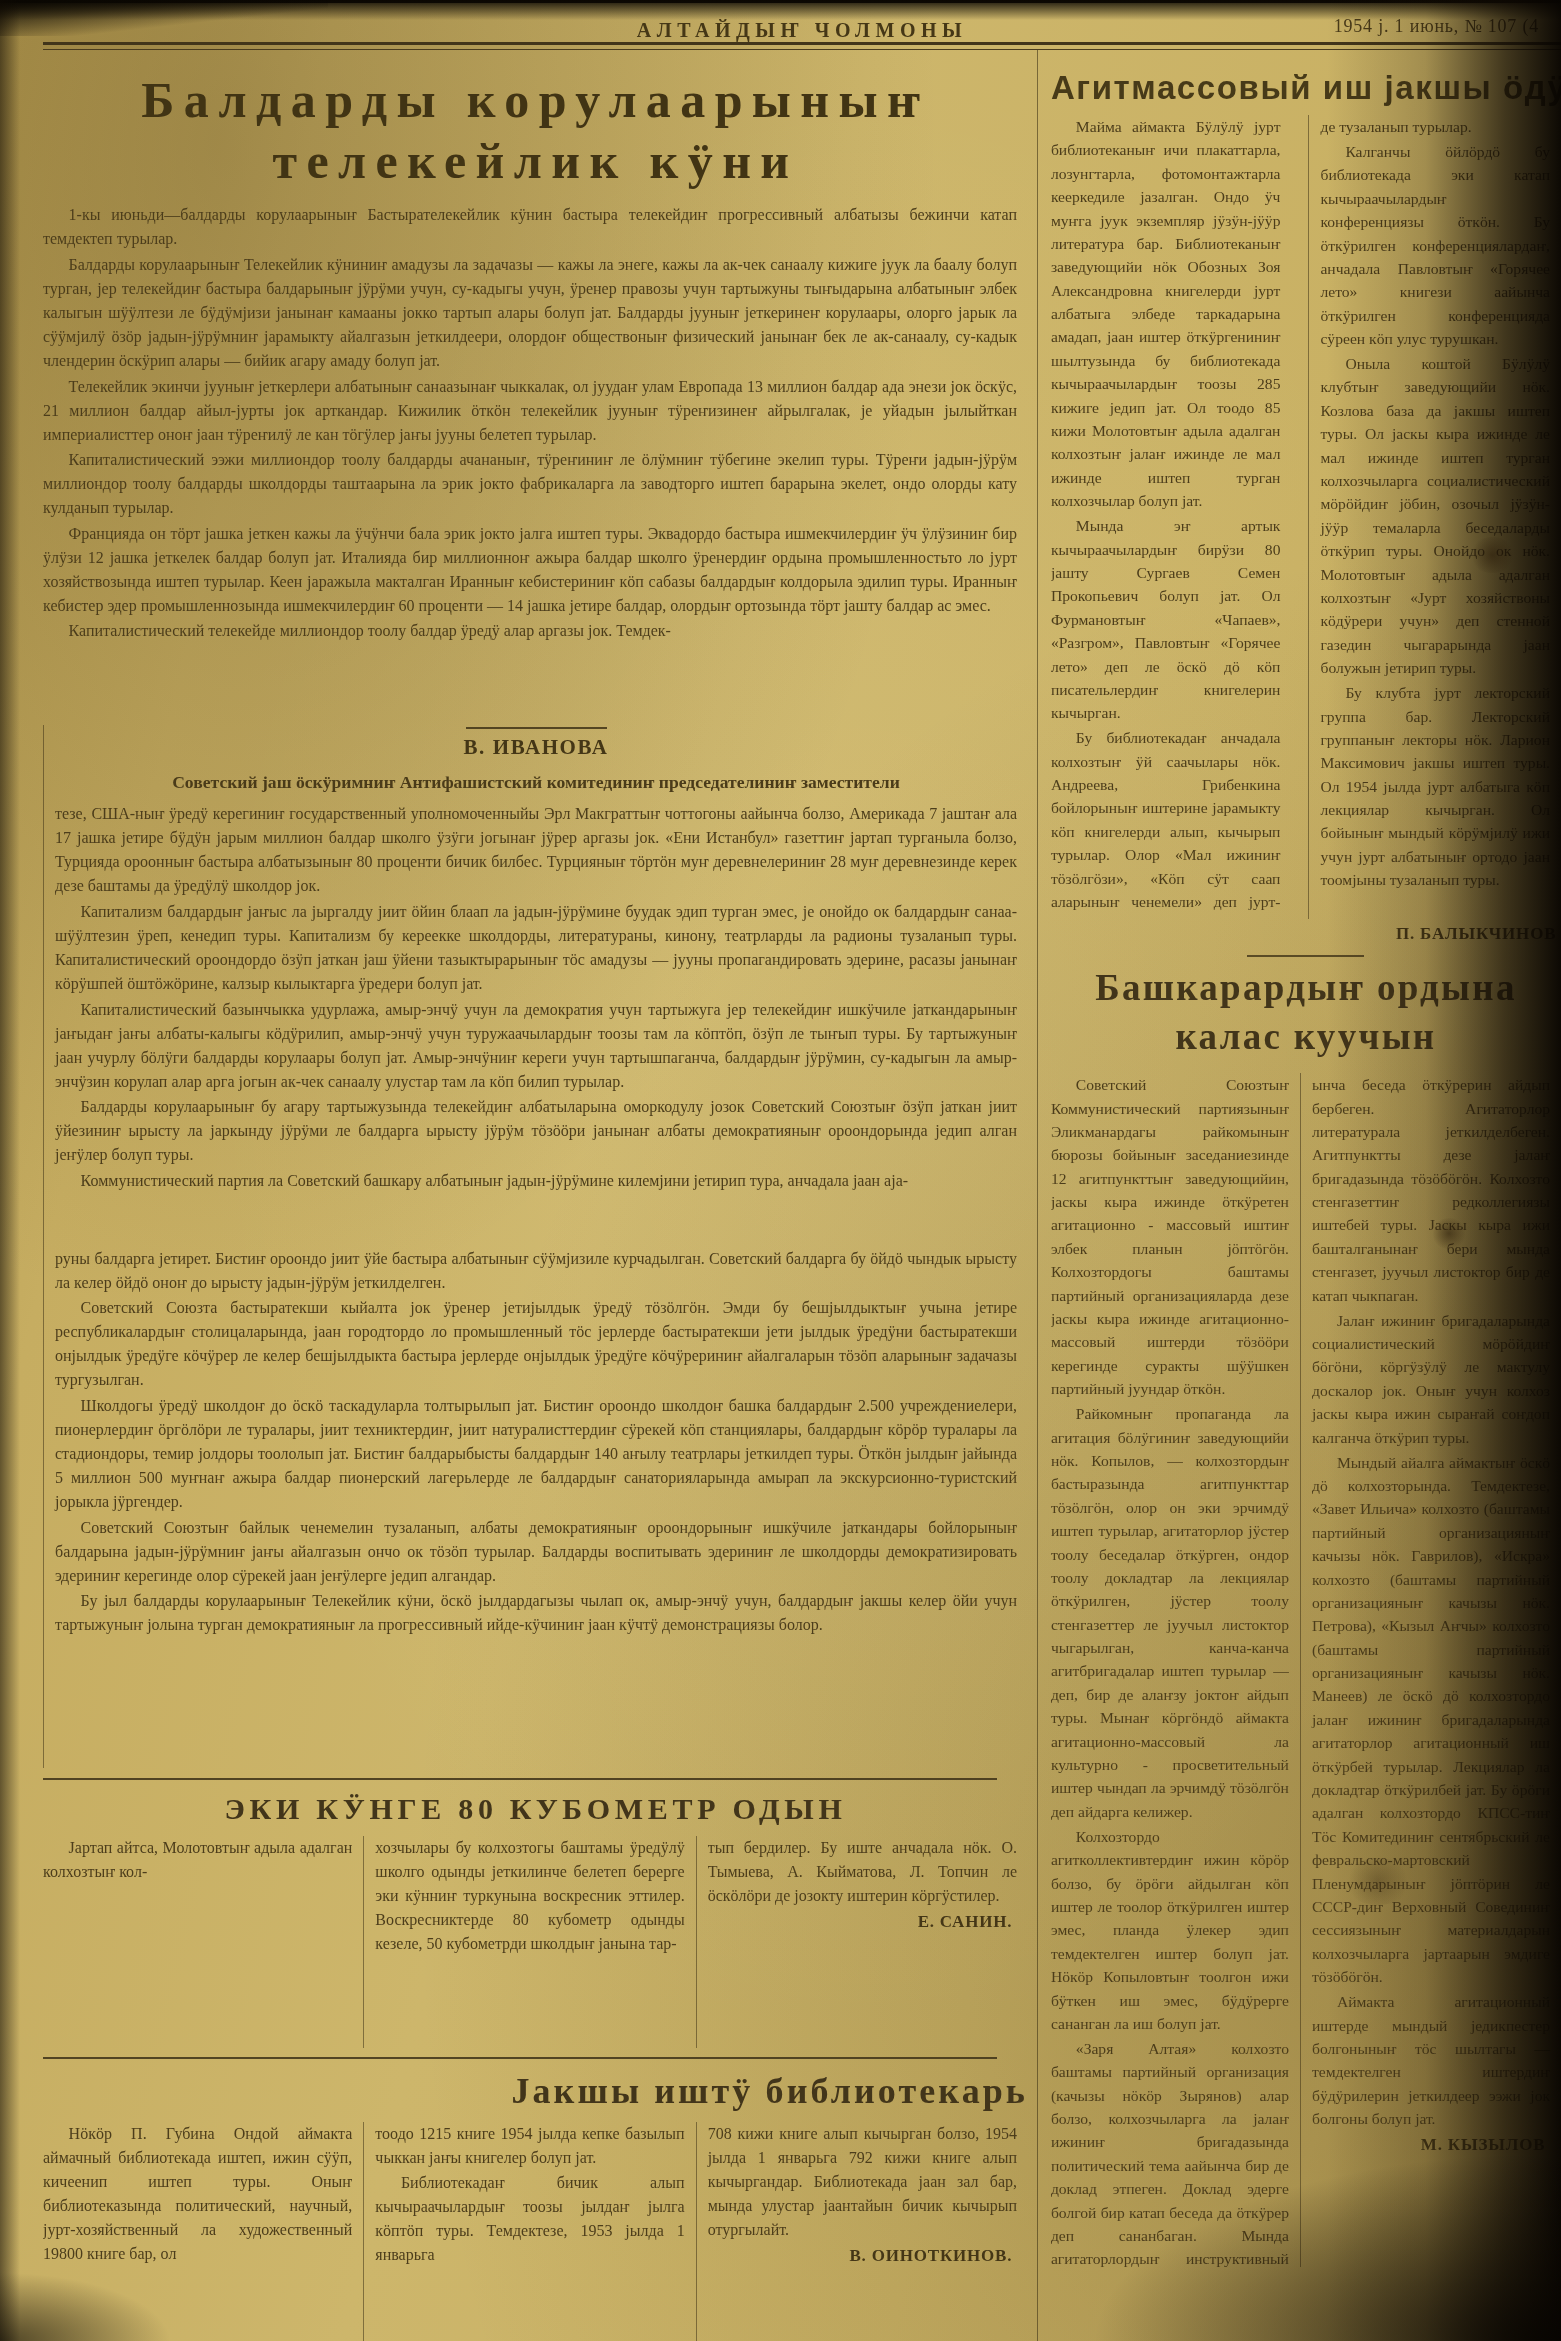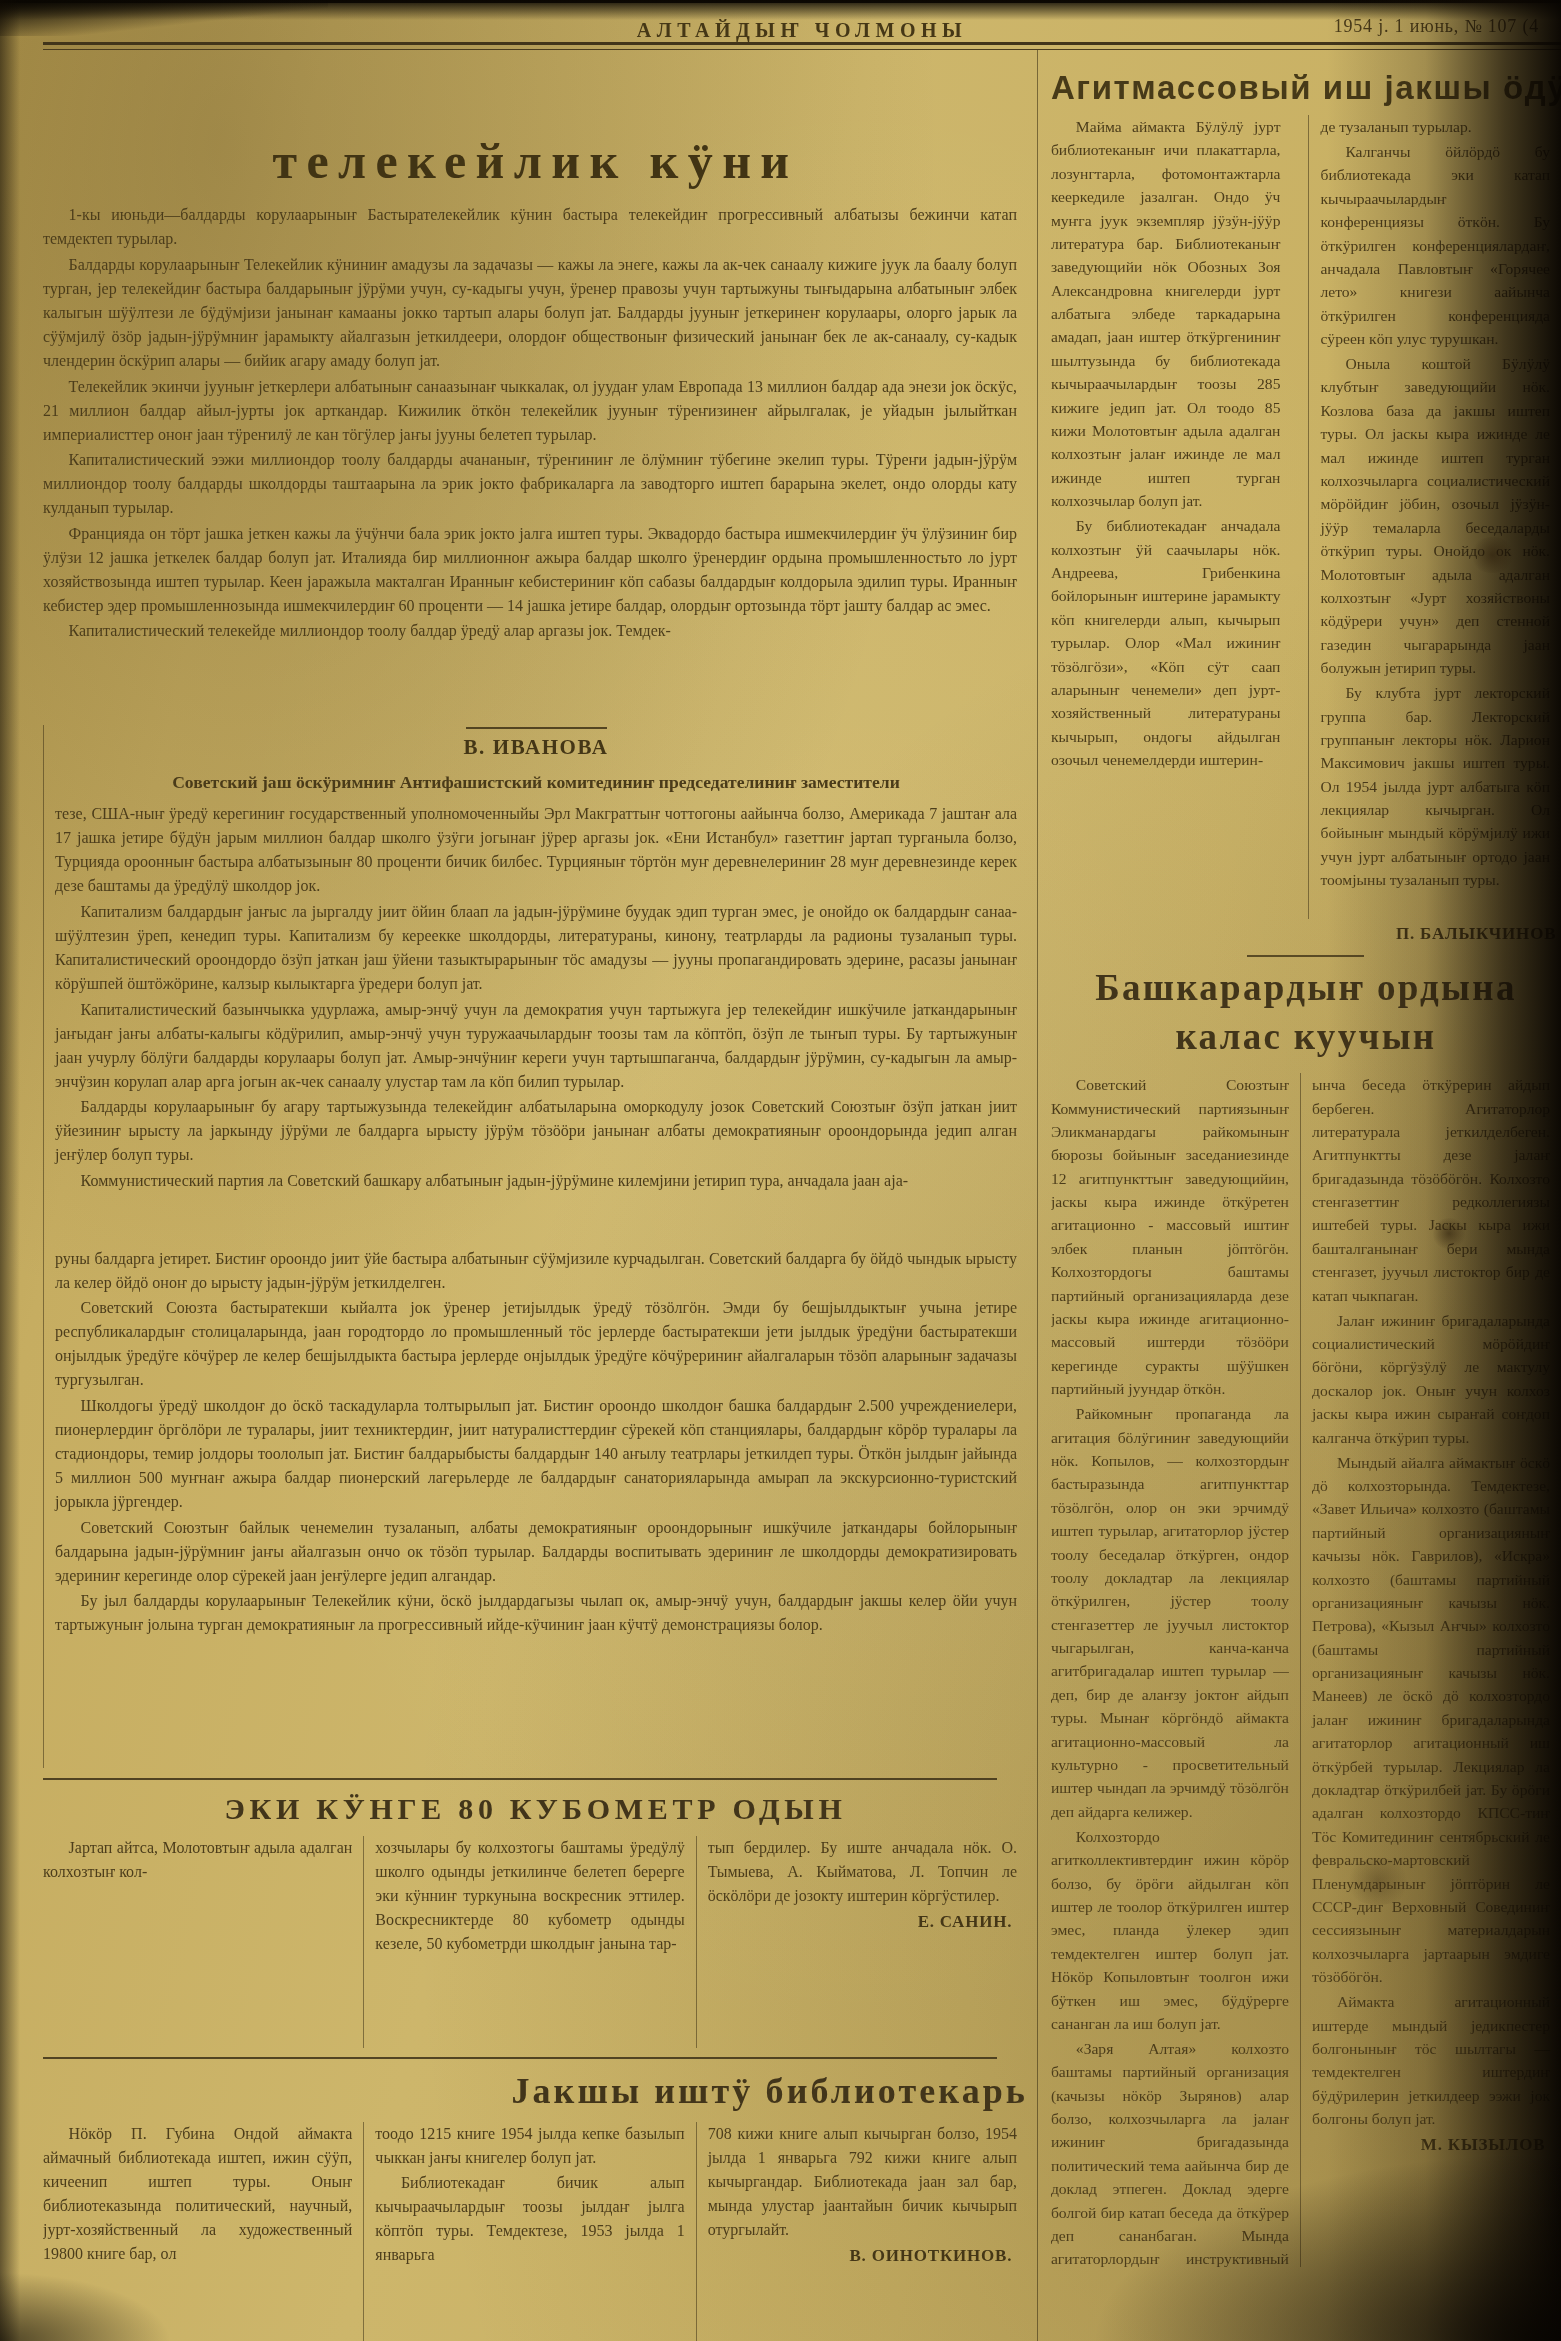--- a/index.html
+++ b/index.html
@@ -104,21 +104,21 @@
       <div class="mast-date">1954 ј. 1 июнь, № 107 (4</div>
     </header>
     <div class="rule-double"></div>
 
     <div class="content">
 
       <section class="left-region">
 
         <article>
           <h1 class="main-head">
-            <br>
+            <span>Балдарды корулаарыныҥ</span><br>
             <span>телекейлик кӱни</span>
           </h1>
 
           <div class="cols main-cols">
             <div class="col">
                 <p>1-кы июньди—балдарды корулаарыныҥ Бастырателекейлик кӱнин бастыра телекейдиҥ прогрессивный албатызы бежинчи катап темдектеп турылар.</p>
                 <p>Балдарды корулаарыныҥ Телекейлик кӱниниҥ амадузы ла задачазы — кажы ла энеге, кажы ла ак-чек санаалу кижиге јуук ла баалу болуп турган, јер телекейдиҥ бастыра балдарыныҥ јӱрӱми учун, су-кадыгы учун, ӱренер правозы учун тартыжуны тыҥыдарына албатыныҥ элбек калыгын шӱӱлтези ле бӱдӱмјизи јанынаҥ камааны јокко тартып алары болуп јат. Балдарды јууныҥ јеткеринеҥ корулаары, олорго јарык ла сӱӱмјилӱ ӧзӧр јадын-јӱрӱмниҥ јарамыкту айалгазын јеткилдеери, олордоҥ обществоныҥ физический јанынаҥ бек ле ак-санаалу, су-кадык члендерин ӧскӱрип алары — бийик агару амаду болуп јат.</p>
                 <p>Телекейлик экинчи јууныҥ јеткерлери албатыныҥ санаазынаҥ чыккалак, ол јуудаҥ улам Европада 13 миллион балдар ада энези јок ӧскӱс, 21 миллион балдар айыл-јурты јок арткандар. Кижилик ӧткӧн телекейлик јууныҥ тӱреҥизинеҥ айрылгалак, је уйадын јылыйткан империалисттер оноҥ јаан тӱреҥилӱ ле кан тӧгӱлер јаҥы јууны белетеп турылар.</p>
                 <p>Капиталистический ээжи миллиондор тоолу балдарды ачананыҥ, тӱреҥиниҥ ле ӧлӱмниҥ тӱбегине экелип туры. Тӱреҥи јадын-јӱрӱм миллиондор тоолу балдарды школдорды таштаарына ла эрик јокто фабрикаларга ла заводторго иштеп барарына экелет, ондо олорды кату кулданып турылар.</p>
                 <p>Францияда он тӧрт јашка јеткен кажы ла ӱчӱнчи бала эрик јокто јалга иштеп туры. Эквадордо бастыра ишмекчилердиҥ ӱч ӱлӱзиниҥ бир ӱлӱзи 12 јашка јеткелек балдар болуп јат. Италияда бир миллионноҥ ажыра балдар школго ӱренердиҥ ордына промышленностьто ло јурт хозяйствозында иштеп турылар. Кеен јаражыла макталган Иранныҥ кебистериниҥ кӧп сабазы балдардыҥ колдорыла эдилип туры. Иранныҥ кебистер эдер промышленнозында ишмекчилердиҥ 60 проценти — 14 јашка јетире балдар, олордыҥ ортозында тӧрт јашту балдар ас эмес.</p>
@@ -193,20 +193,21 @@
 
       </section>
 
       <section class="right-region">
 
         <article>
           <h2 class="agit-head">Агитмассовый иш јакшы ӧдӱп турат</h2>
           <div class="cols agit-cols">
             <div class="col">
                 <p>Майма аймакта Бӱлӱлӱ јурт библиотеканыҥ ичи плакаттарла, лозунгтарла, фотомонтажтарла кееркедиле јазалган. Ондо ӱч муҥга јуук экземпляр јӱзӱн-јӱӱр литература бар. Библиотеканыҥ заведующийи нӧк Обозных Зоя Александровна книгелерди јурт албатыга элбеде таркадарына амадап, јаан иштер ӧткӱргениниҥ шылтузында бу библиотекада кычыраачылардыҥ тоозы 285 кижиге једип јат. Ол тоодо 85 кижи Молотовтыҥ адыла адалган колхозтыҥ јалаҥ ижинде ле мал ижинде иштеп турган колхозчылар болуп јат.</p>
+                <p>Мында эҥ артык кычыраачылардыҥ бирӱзи 80 јашту Сургаев Семен Прокопьевич болуп јат. Ол Фурмановтыҥ «Чапаев», «Разгром», Павловтыҥ «Горячее лето» деп ле ӧскӧ дӧ кӧп писательлердиҥ книгелерин кычырган.</p>
                 <p>Бу библиотекадаҥ анчадала колхозтыҥ ӱй саачылары нӧк. Андреева, Грибенкина бойлорыныҥ иштерине јарамыкту кӧп книгелерди алып, кычырып турылар. Олор «Мал ижиниҥ тӧзӧлгӧзи», «Кӧп сӱт саап аларыныҥ ченемели» деп јурт-хозяйственный литератураны кычырып, ондогы айдылган озочыл ченемелдерди иштерин-</p>
               </div>
             <div class="col cont">
                 <p>де тузаланып турылар.</p>
                 <p>Калганчы ӧйлӧрдӧ бу библиотекада эки катап кычыраачылардыҥ конференциязы ӧткӧн. Бу ӧткӱрилген конференциялардаҥ, анчадала Павловтыҥ «Горячее лето» книгези аайынча ӧткӱрилген конференцияда сӱреен кӧп улус турушкан.</p>
                 <p>Оныла коштой Бӱлӱлӱ клубтыҥ заведующийи нӧк. Козлова база да јакшы иштеп туры. Ол јаскы кыра ижинде ле мал ижинде иштеп турган колхозчыларга социалистический мӧрӧйдиҥ јӧбин, озочыл јӱзӱн-јӱӱр темаларла беседаларды ӧткӱрип туры. Онойдо ок нӧк. Молотовтыҥ адыла адалган колхозтыҥ «Јурт хозяйствоны кӧдӱрери учун» деп стенной газедин чыгарарында јаан болужын јетирип туры.</p>
                 <p>Бу клубта јурт лекторский группа бар. Лекторский группаныҥ лекторы нӧк. Ларион Максимович јакшы иштеп туры. Ол 1954 јылда јурт албатыга кӧп лекциялар кычырган. Ол бойыныҥ мындый кӧрӱмјилӱ ижи учун јурт албатыныҥ ортодо јаан тоомјыны тузаланып туры.</p>
               </div>
           </div>
           <div class="signature">П. БАЛЫКЧИНОВ</div>

